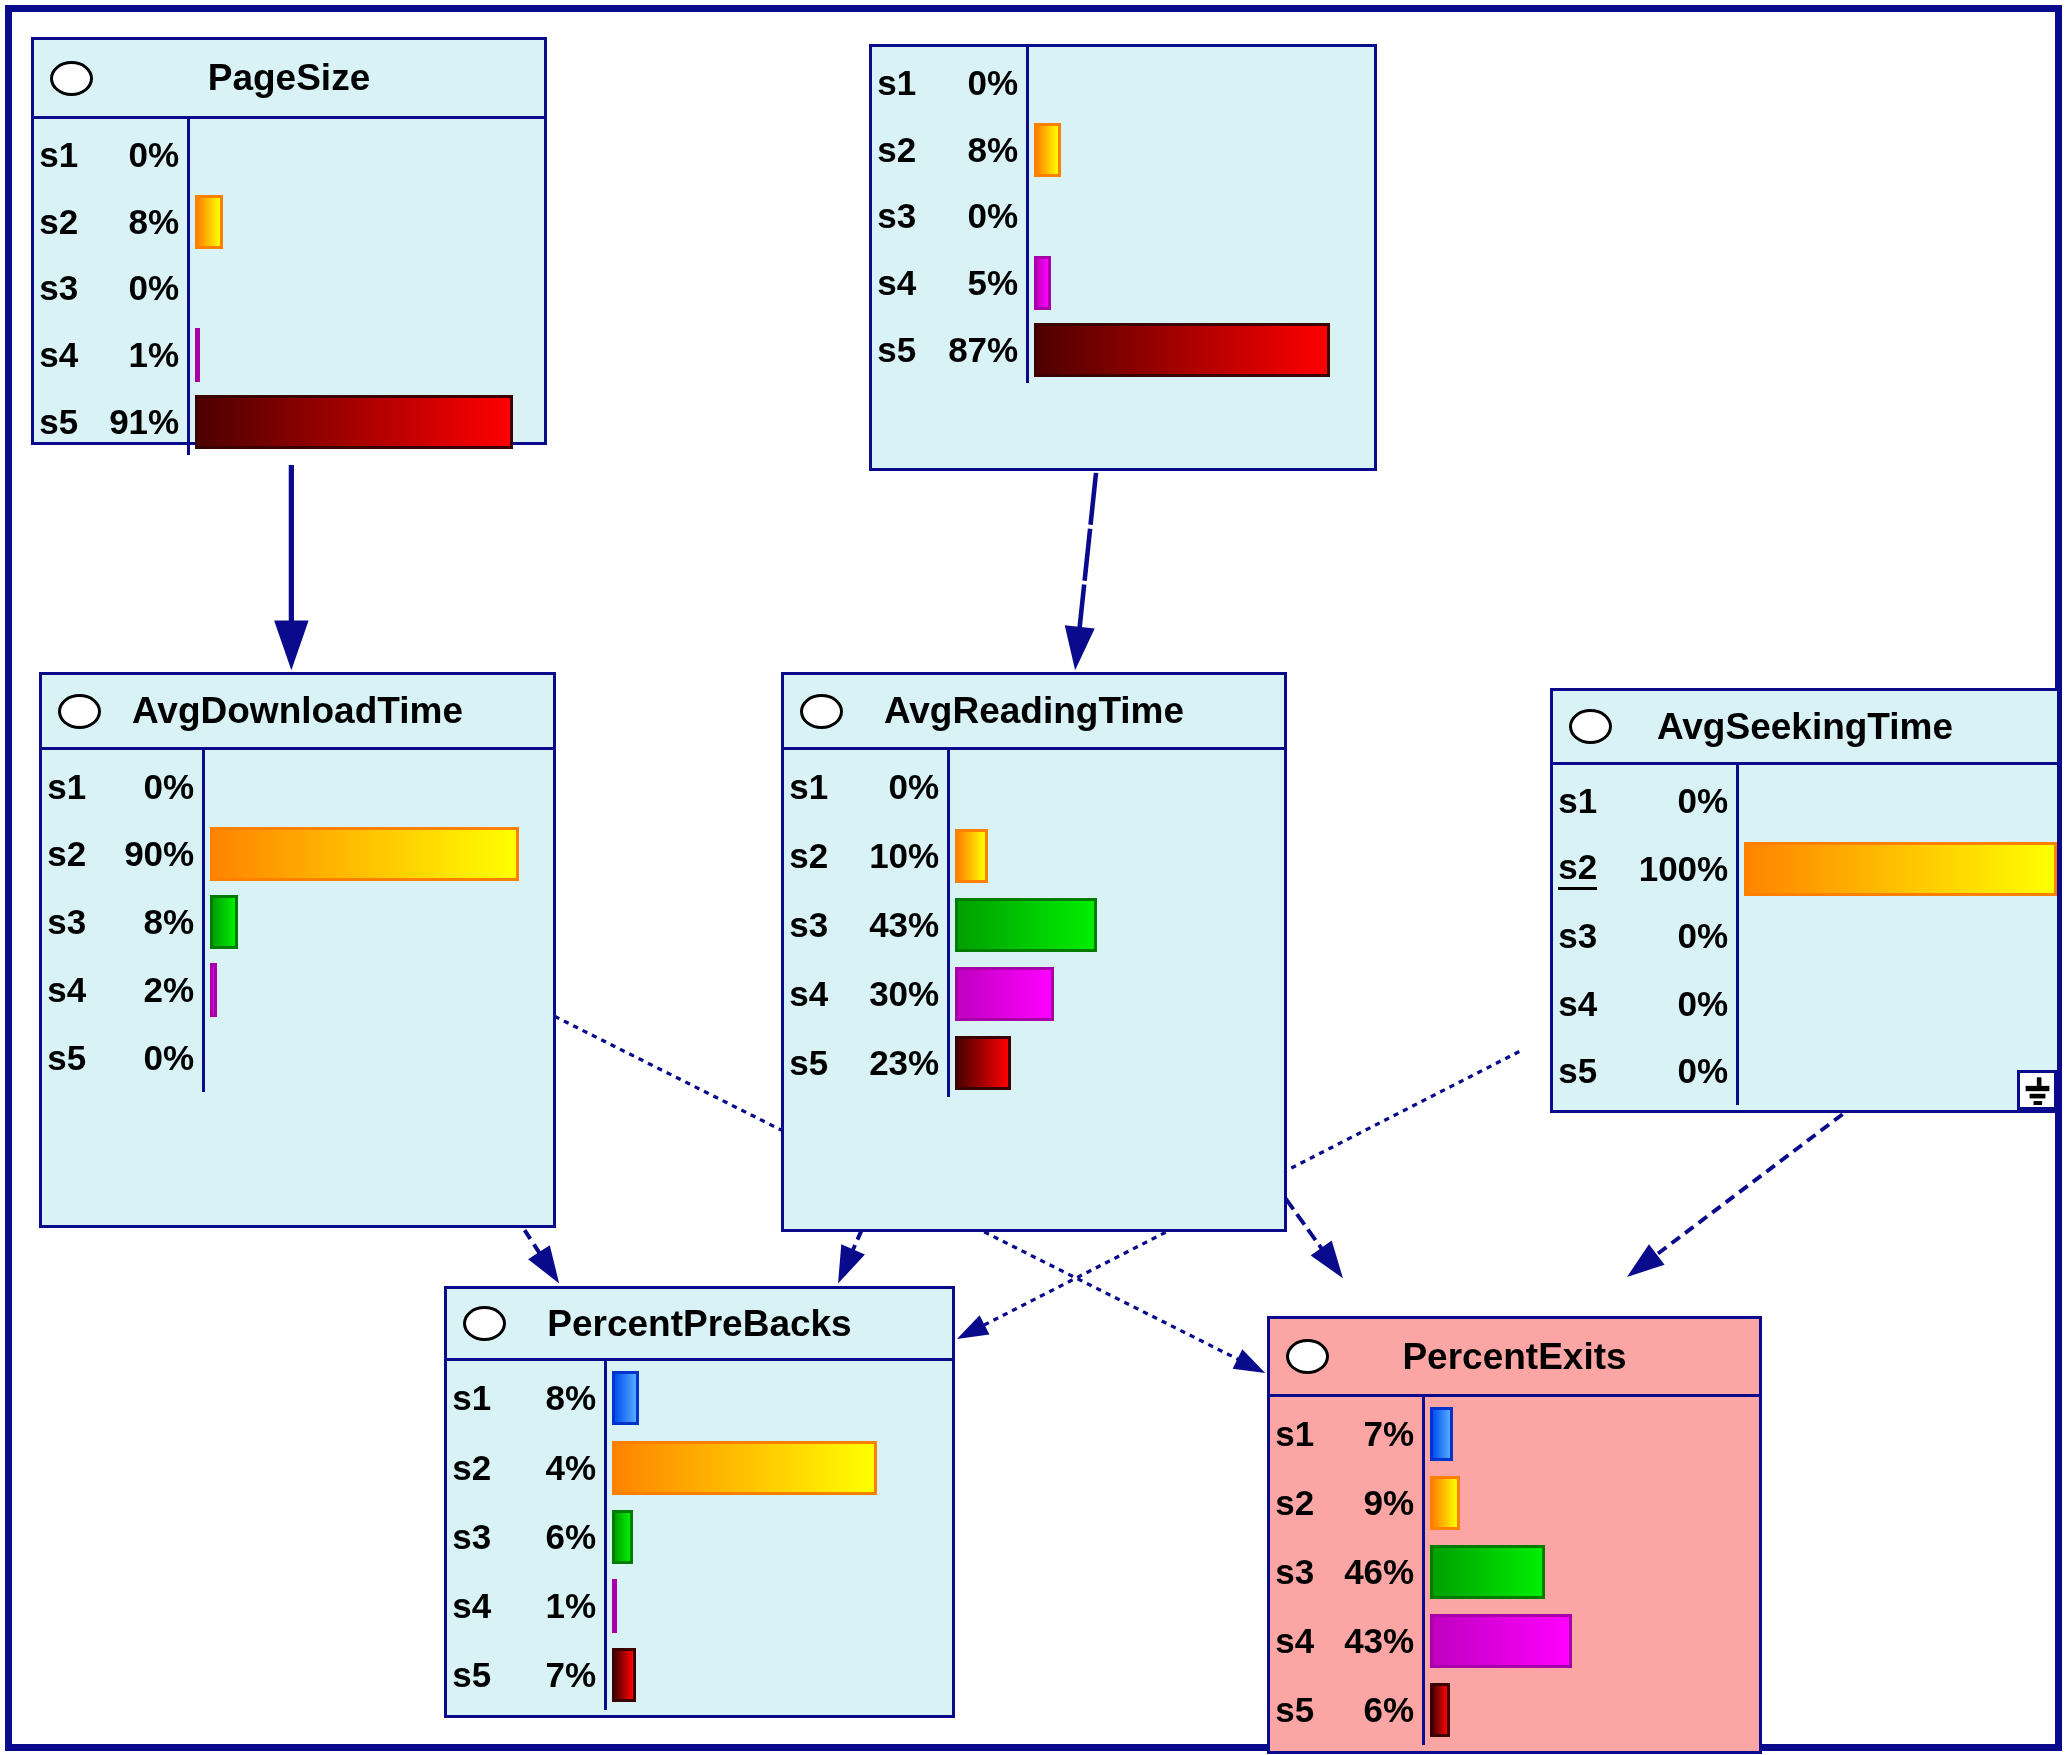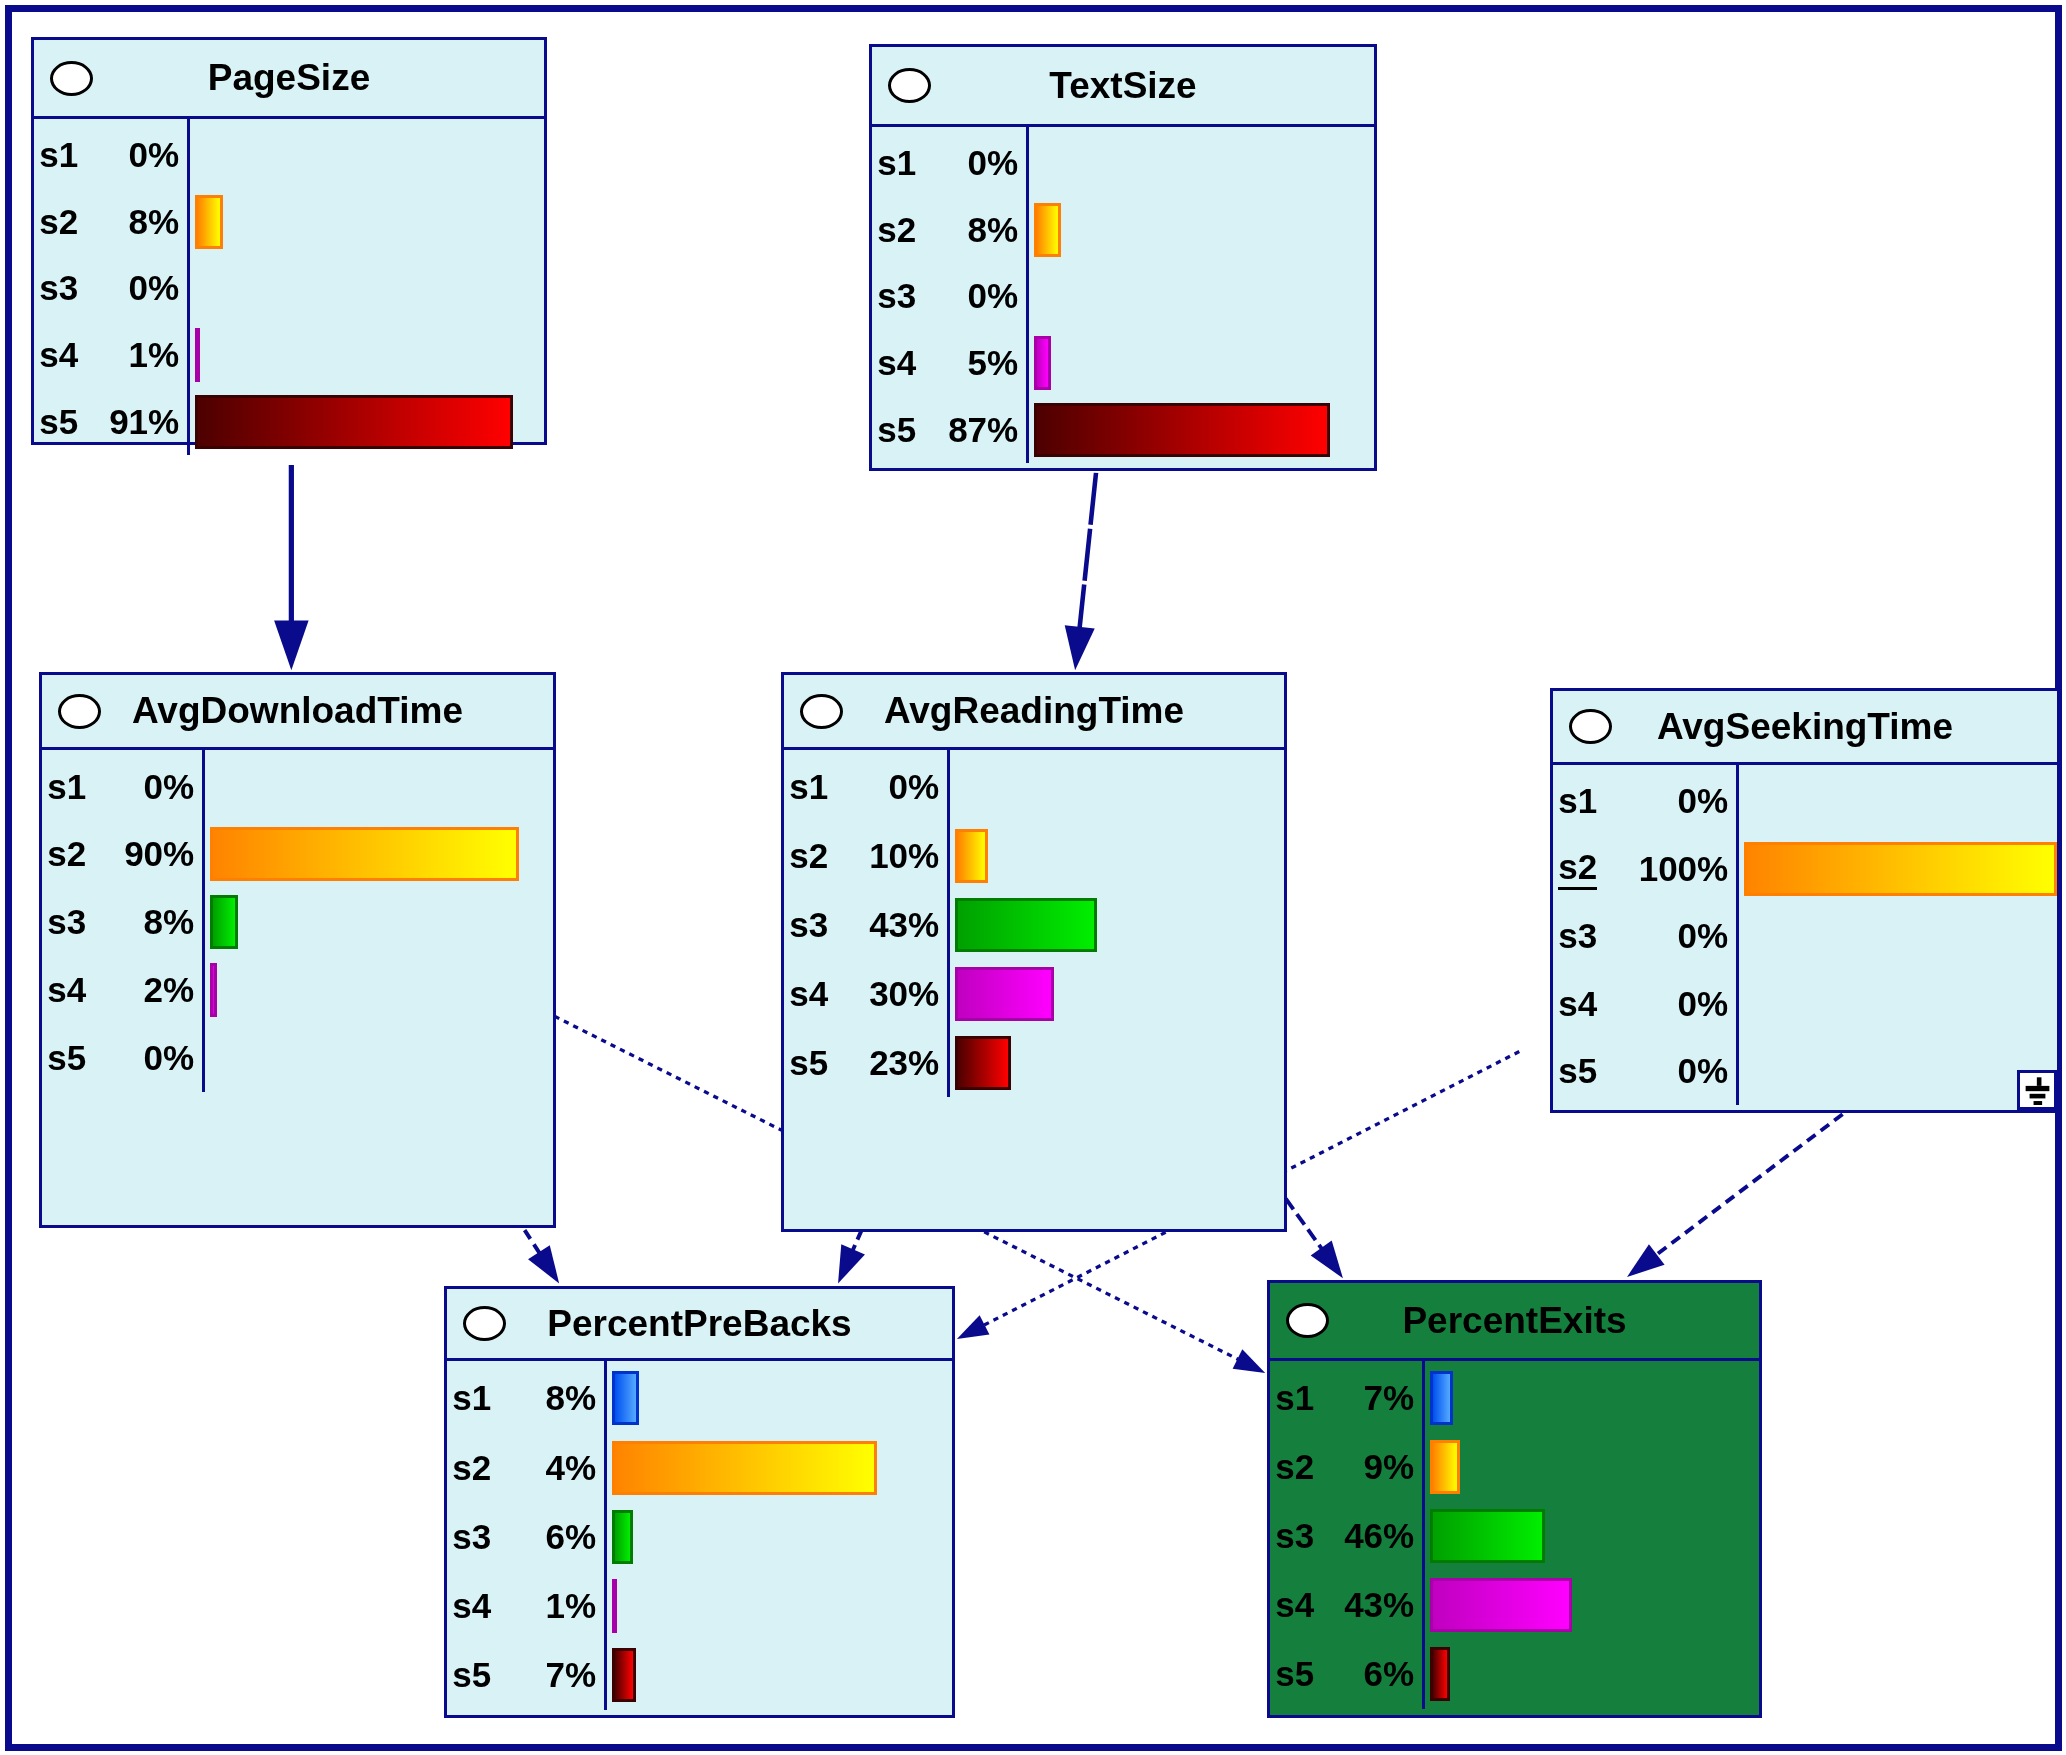--- a/index.html
+++ b/index.html
@@ -80,24 +80,20 @@
           <div class="brow">
             <div class="bar" style="height: 54px; width: 4.6px; background: rgb(168, 0, 168); border: none;"></div>
           </div>
           <div class="brow">
             <div class="bar" style="height: 54px; width: 91%; border: 3.3px solid rgb(59, 0, 0); background: linear-gradient(to right, rgb(77, 0, 0), rgb(255, 0, 0));"></div>
           </div>
         </div>
       </div>
     </div>
     <div class="node" style="left: 869px; top: 44px; width: 508px; height: 427px; background: rgb(217, 242, 246); border-color: rgb(10, 10, 140);">
-      <div class="titlebar" style="height: 80px; border-bottom-color: rgb(10, 10, 140);">
-        <span class="ellipse" style="width: 43px; height: 35px;"></span>
-        <span class="titletext" style="font-size: 37px;">TextSize</span>
-      </div>
       <div class="nbody" style="height: 336px;">
         <div class="labels" style="width: 157px; border-right-color: rgb(10, 10, 140);">
           <div class="lrow" style="font-size: 35px;">
             <span class="sname">s1</span>
             <span>0%</span>
           </div>
           <div class="lrow" style="font-size: 35px;">
             <span class="sname">s2</span>
             <span>8%</span>
           </div>
@@ -304,21 +300,21 @@
           </div>
           <div class="brow">
             <div class="bar" style="height: 54px; width: 4.6px; background: rgb(168, 0, 168); border: none;"></div>
           </div>
           <div class="brow">
             <div class="bar" style="height: 54px; width: 7%; border: 3.3px solid rgb(59, 0, 0); background: linear-gradient(to right, rgb(77, 0, 0), rgb(255, 0, 0));"></div>
           </div>
         </div>
       </div>
     </div>
-    <div class="node" style="left: 1267px; top: 1280px; width: 495px; height: 438px; background: #15803d; border-color: rgb(10, 10, 140);">
+    <div class="node" style="left: 1267px; top: 1316px; width: 495px; height: 438px; background: #fca5a5; border-color: rgb(10, 10, 140);">
       <div class="titlebar" style="height: 78px; border-bottom-color: rgb(10, 10, 140);">
         <span class="ellipse" style="width: 43px; height: 35px;"></span>
         <span class="titletext" style="font-size: 37px;">PercentExits</span>
       </div>
       <div class="nbody" style="height: 348px;">
         <div class="labels" style="width: 155px; border-right-color: rgb(10, 10, 140);">
           <div class="lrow" style="font-size: 35px;">
             <span class="sname">s1</span>
             <span>7%</span>
           </div>

